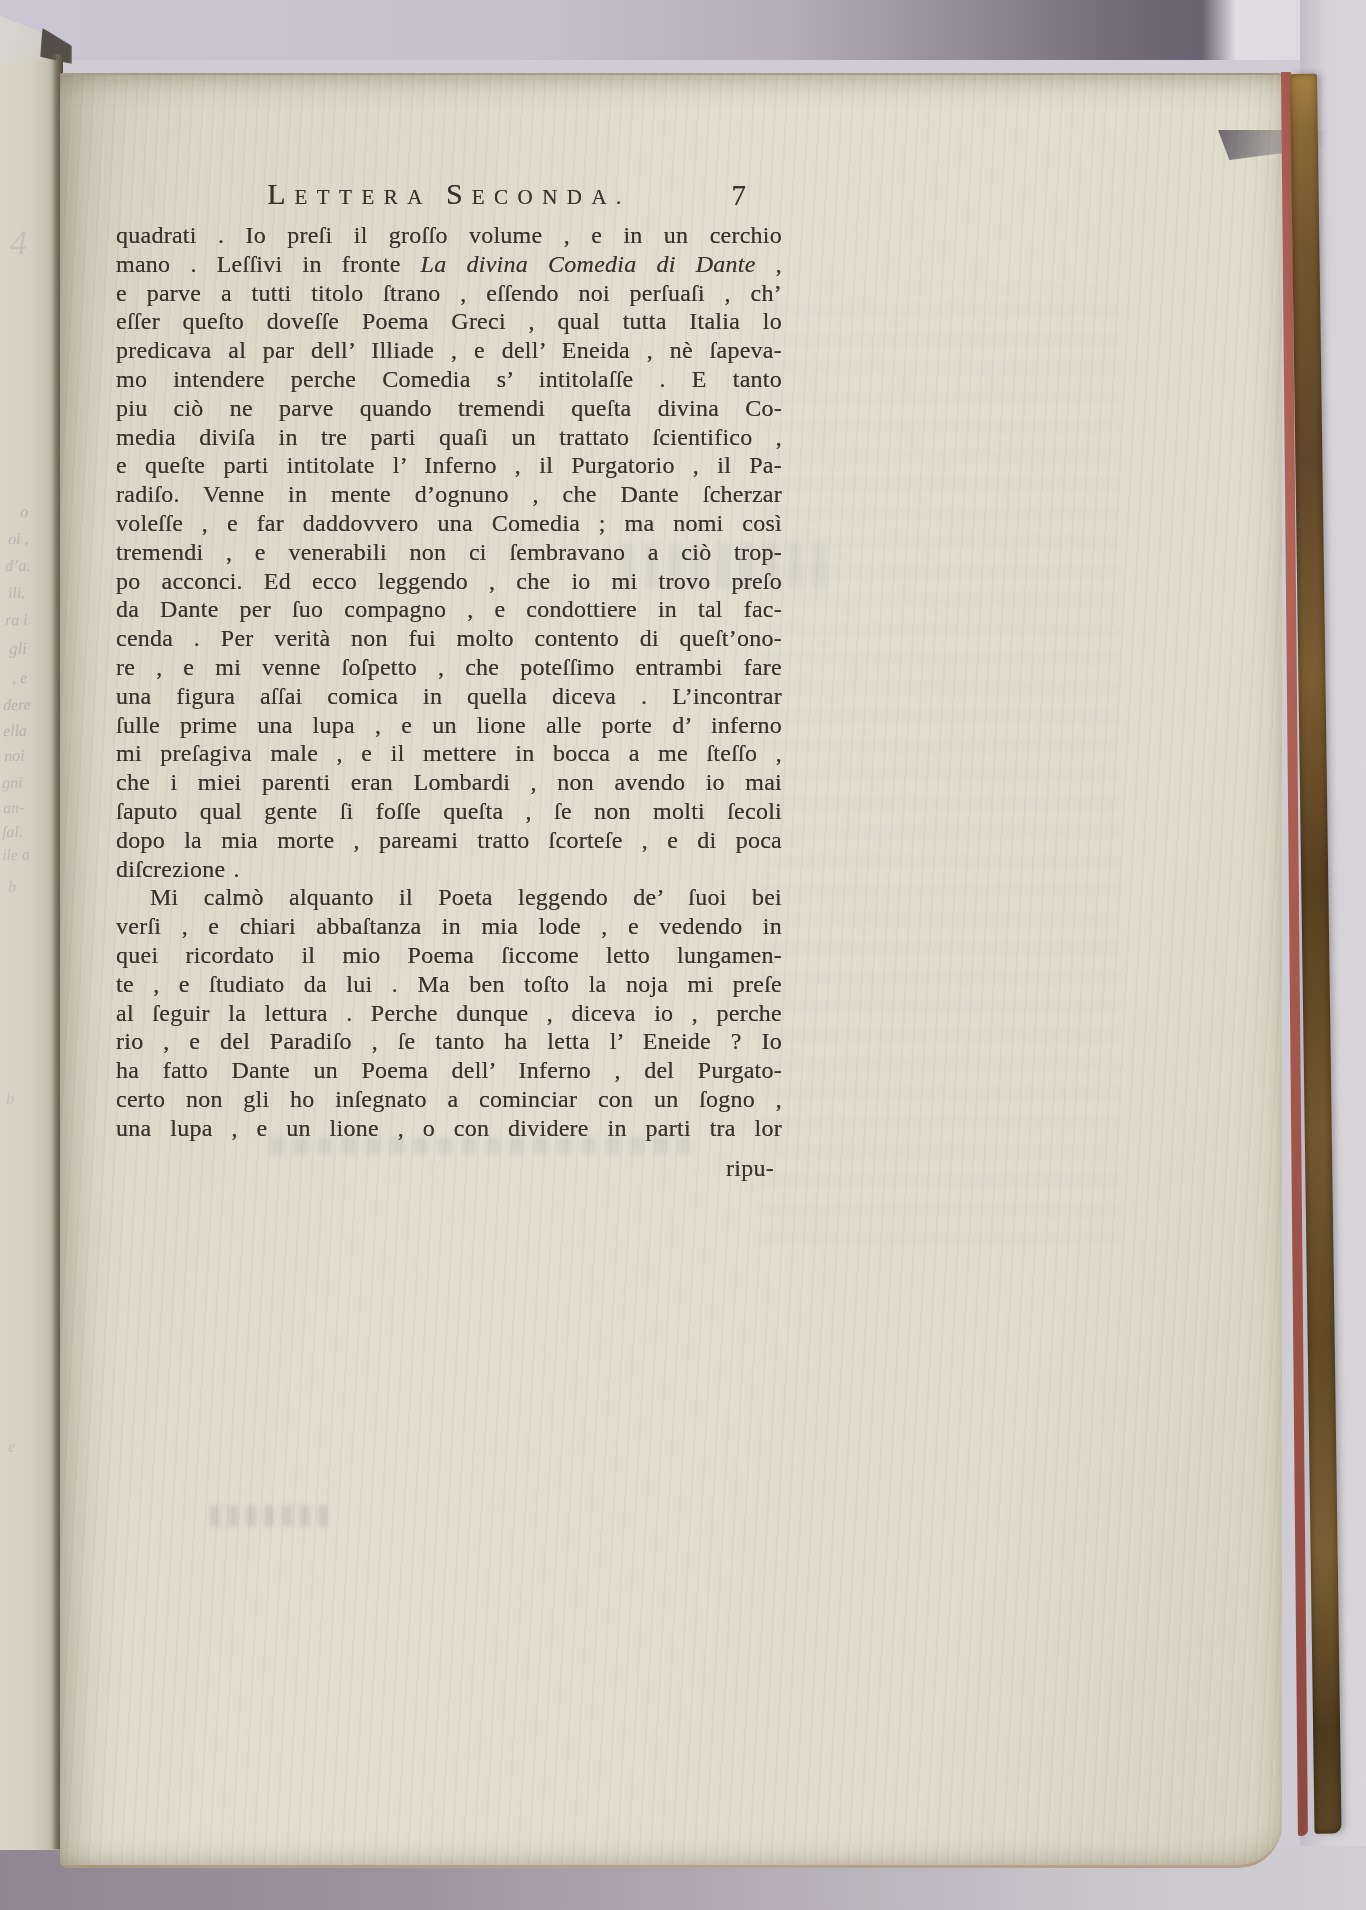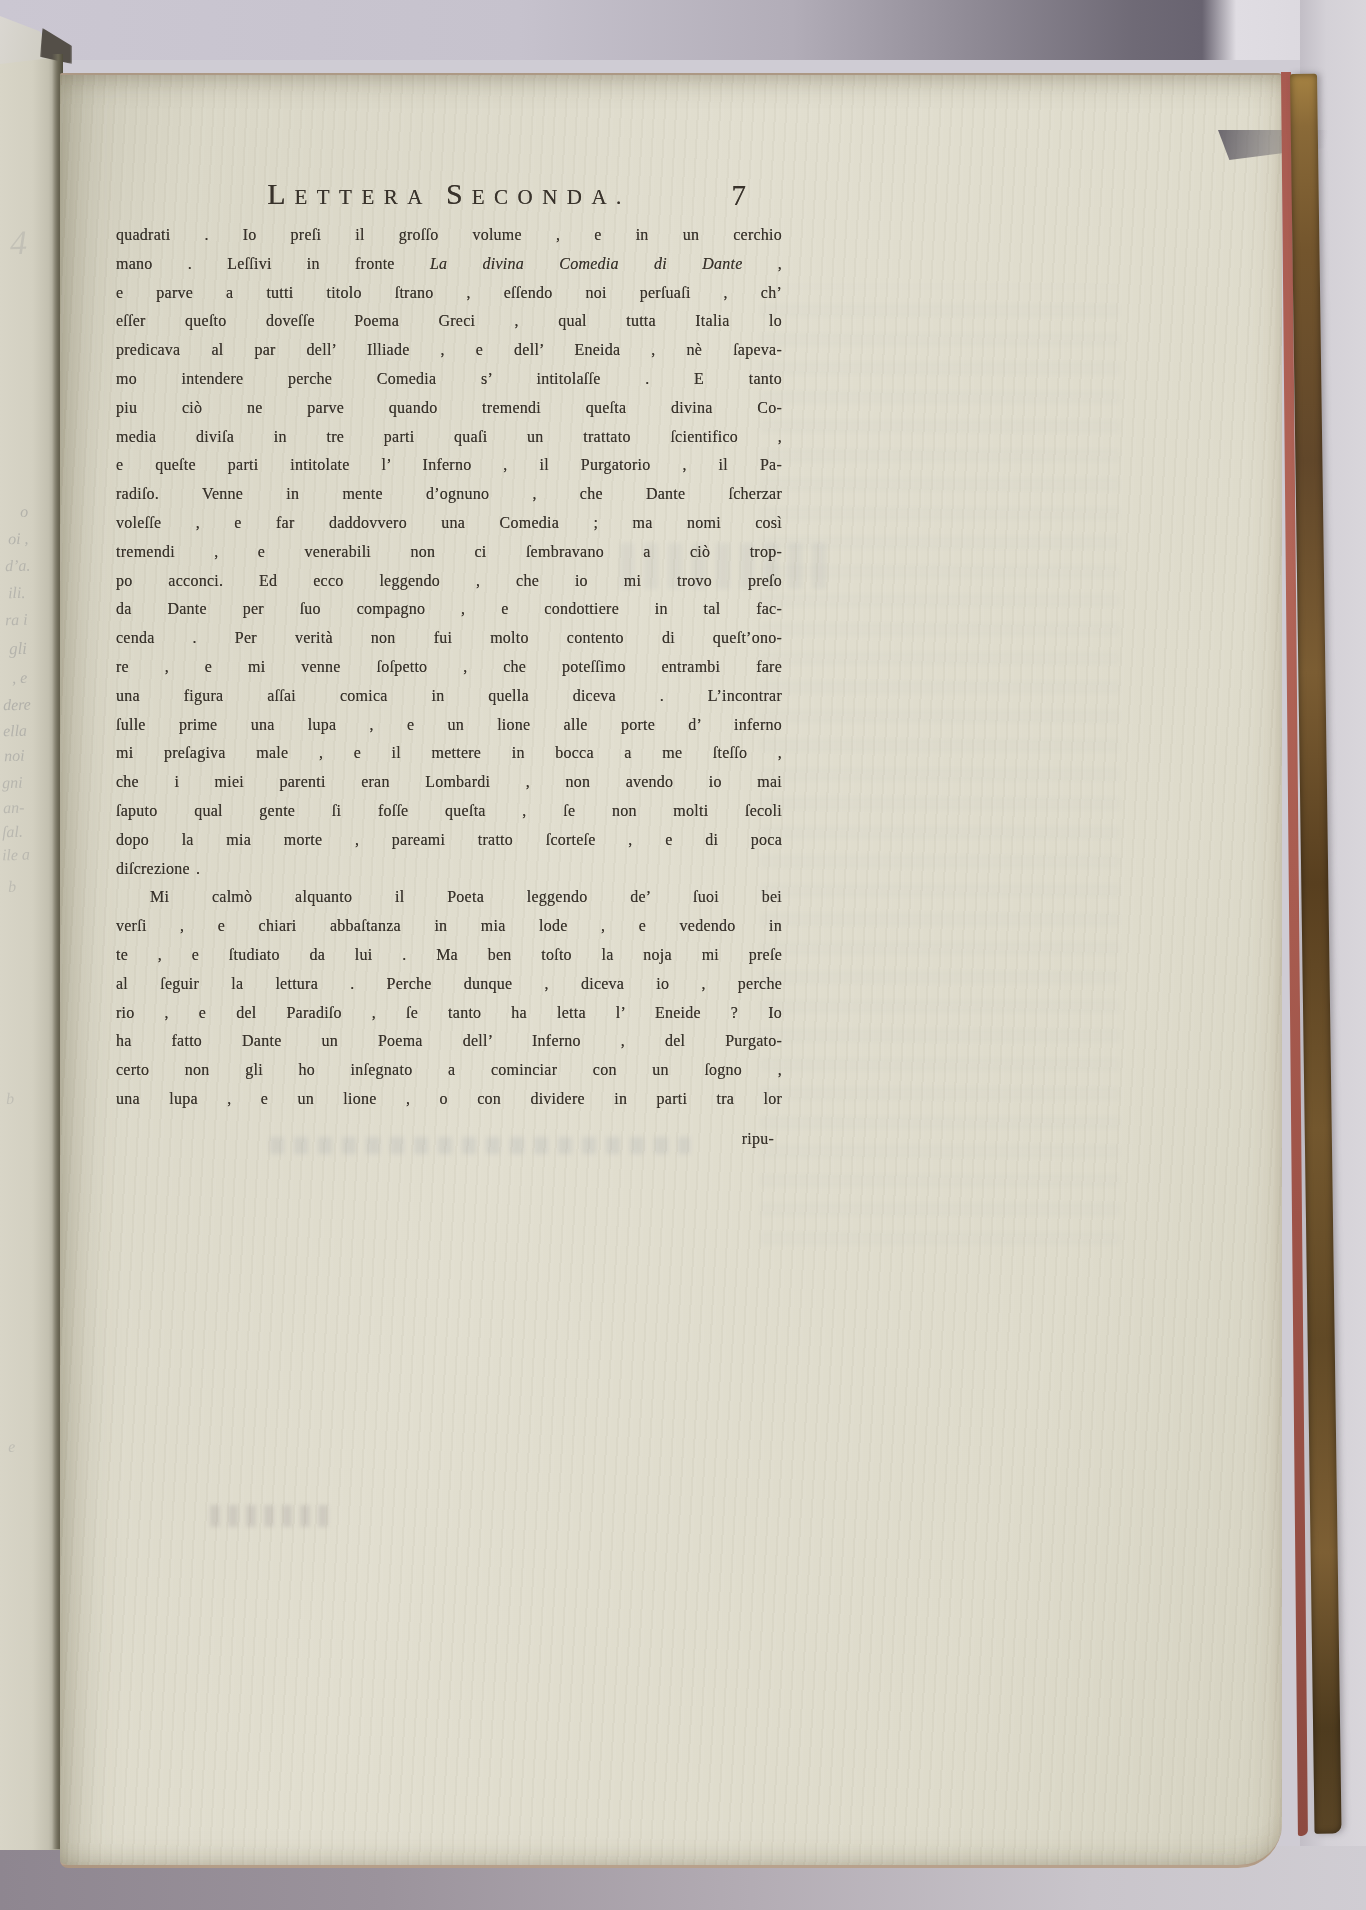--- a/index.html
+++ b/index.html
@@ -103,21 +103,21 @@
   }
   .runhead .cap{font-size:30px;letter-spacing:9px;}
   .runhead .sc{font-size:21px;letter-spacing:9.5px;}
   .runhead .wordgap{display:inline-block;width:14px;}
   .pagenum{
     position:absolute;top:104px;right:36px;font-size:29px;color:#38322b;
     text-shadow:0 0 .6px rgba(56,50,43,.7);
   }
   .bodytext{
     position:absolute;top:146px;left:0;width:666px;
-    font-size:16px;line-height:28.8px;letter-spacing:.25px;word-spacing:2px;
+    font-size:24px;line-height:28.8px;letter-spacing:.25px;word-spacing:2px;
     text-shadow:0 0 .55px rgba(56,50,43,.65);
   }
   .tline{text-align:justify;text-align-last:justify;}
   .tline.flush{text-align-last:left;}
   .tline.indent{text-indent:34px;}
   .tline .it{font-style:italic;}
   .catchword{margin-top:11px;text-align:right;padding-right:8px;}
 </style>
 </head>
 <body>
@@ -189,20 +189,21 @@
           <div class="tline">ſulle prime una lupa , e un lione alle porte d’ inferno</div>
           <div class="tline">mi preſagiva male , e il mettere in bocca a me ſteſſo ,</div>
           <div class="tline">che i miei parenti eran Lombardi , non avendo io mai</div>
           <div class="tline">ſaputo qual gente ſi foſſe queſta , ſe non molti ſecoli</div>
           <div class="tline">dopo la mia morte , pareami tratto ſcorteſe , e di poca</div>
         </div>
       <div class="tline flush">diſcrezione .</div>
       <div class="tline indent">Mi calmò alquanto il Poeta leggendo de’ ſuoi bei</div>
       <div>
           <div class="tline">verſi , e chiari abbaſtanza in mia lode , e vedendo in</div>
+          <div class="tline">quei ricordato il mio Poema ſiccome letto lungamen-</div>
           <div class="tline">te , e ſtudiato da lui . Ma ben toſto la noja mi preſe</div>
           <div class="tline">al ſeguir la lettura . Perche dunque , diceva io , perche</div>
           <div class="tline">rio , e del Paradiſo , ſe tanto ha letta l’ Eneide ? Io</div>
           <div class="tline">ha fatto Dante un Poema dell’ Inferno , del Purgato-</div>
           <div class="tline">certo non gli ho inſegnato a cominciar con un ſogno ,</div>
           <div class="tline">una lupa , e un lione , o con dividere in parti tra lor</div>
         </div>
       <div class="catchword">ripu-</div>
     </div>
   </div>

